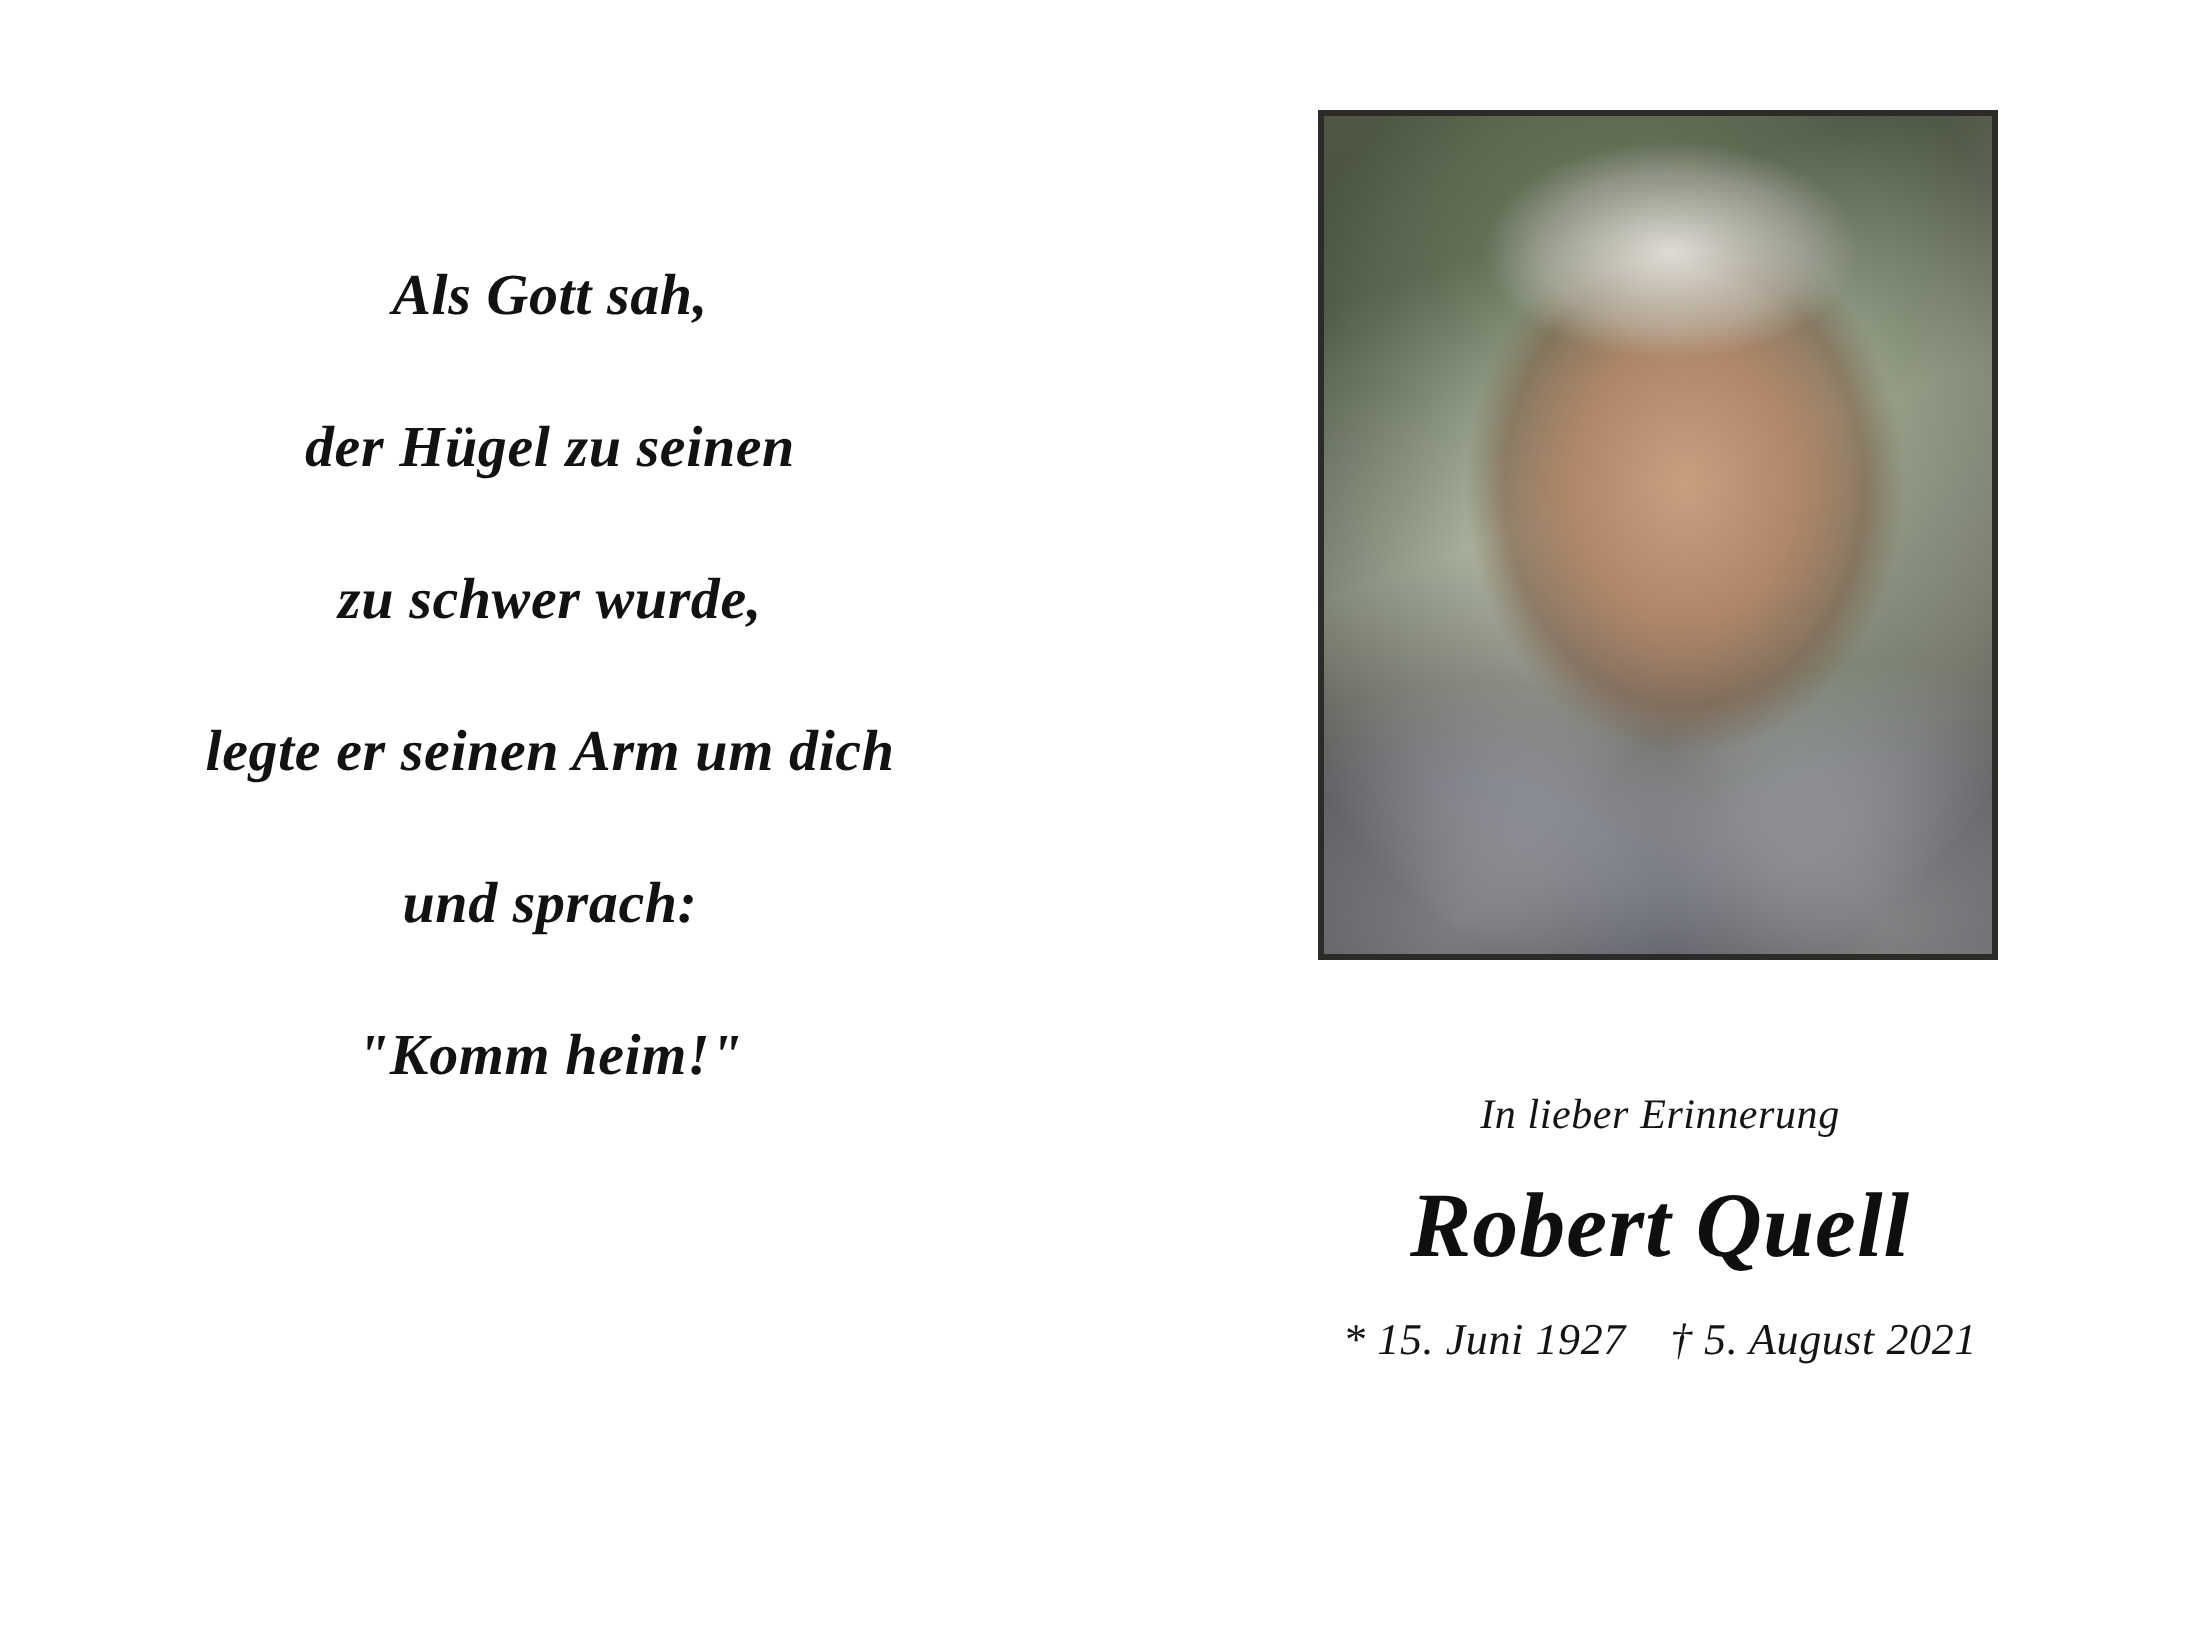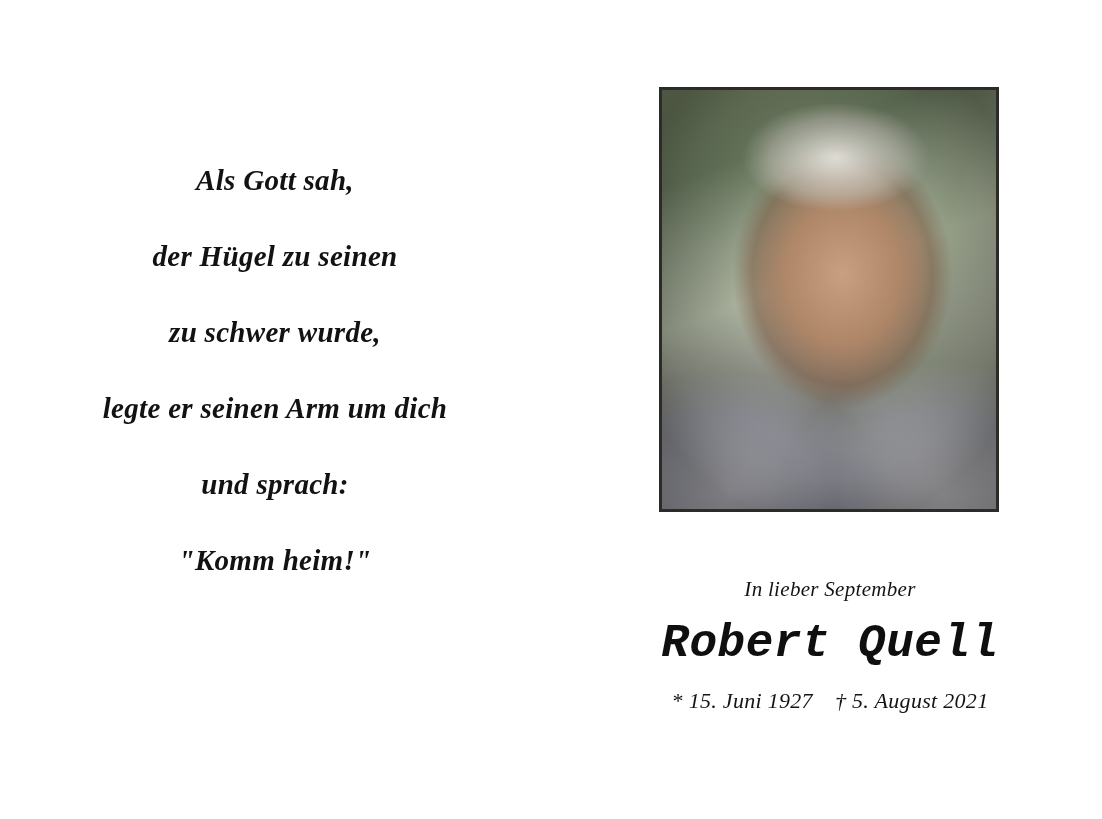--- a/index.html
+++ b/index.html
@@ -12,21 +12,20 @@
     height: 819px;
     font-family: "Liberation Serif", serif;
     color: #111111;
     overflow: hidden;
   }
   .card {
     position: relative;
     width: 1102px;
     height: 598px;
     box-sizing: border-box;
-    margin-top: 32px;
   }
 
   
   .poem {
     position: absolute;
     left: 0;
     top: 110px;
     width: 550px;
     text-align: center;
   }
@@ -101,21 +100,20 @@
     letter-spacing: 0.3px;
     color: #141414;
   }
   .memorial-name {
     font-style: italic;
     font-weight: bold;
     font-size: 46px;
     letter-spacing: 0.5px;
     margin-top: 16px;
     color: #0f0f0f;
-    font-family: Liberation Mono, monospace;
   }
   .memorial-dates {
     font-style: italic;
     font-size: 22px;
     letter-spacing: 0.3px;
     margin-top: 18px;
     color: #141414;
     white-space: nowrap;
   }
   .memorial-dates .gap { display: inline-block; width: 22px; }
@@ -134,20 +132,20 @@
     <div class="poem-line">"Komm heim!"</div>
   </div>
 
 
   <div class="portrait-frame">
     <div class="portrait"></div>
     <div class="portrait-vignette"></div>
   </div>
 
   <div class="memorial">
-    <div class="memorial-intro">In lieber September</div>
+    <div class="memorial-intro">In lieber Erinnerung</div>
     <div class="memorial-name">Robert Quell</div>
     <div class="memorial-dates">
       <span>* 15. Juni 1927</span><span class="gap"></span><span>† 5. August 2021</span>
     </div>
   </div>
 
 </div>
 
 </body></html>

